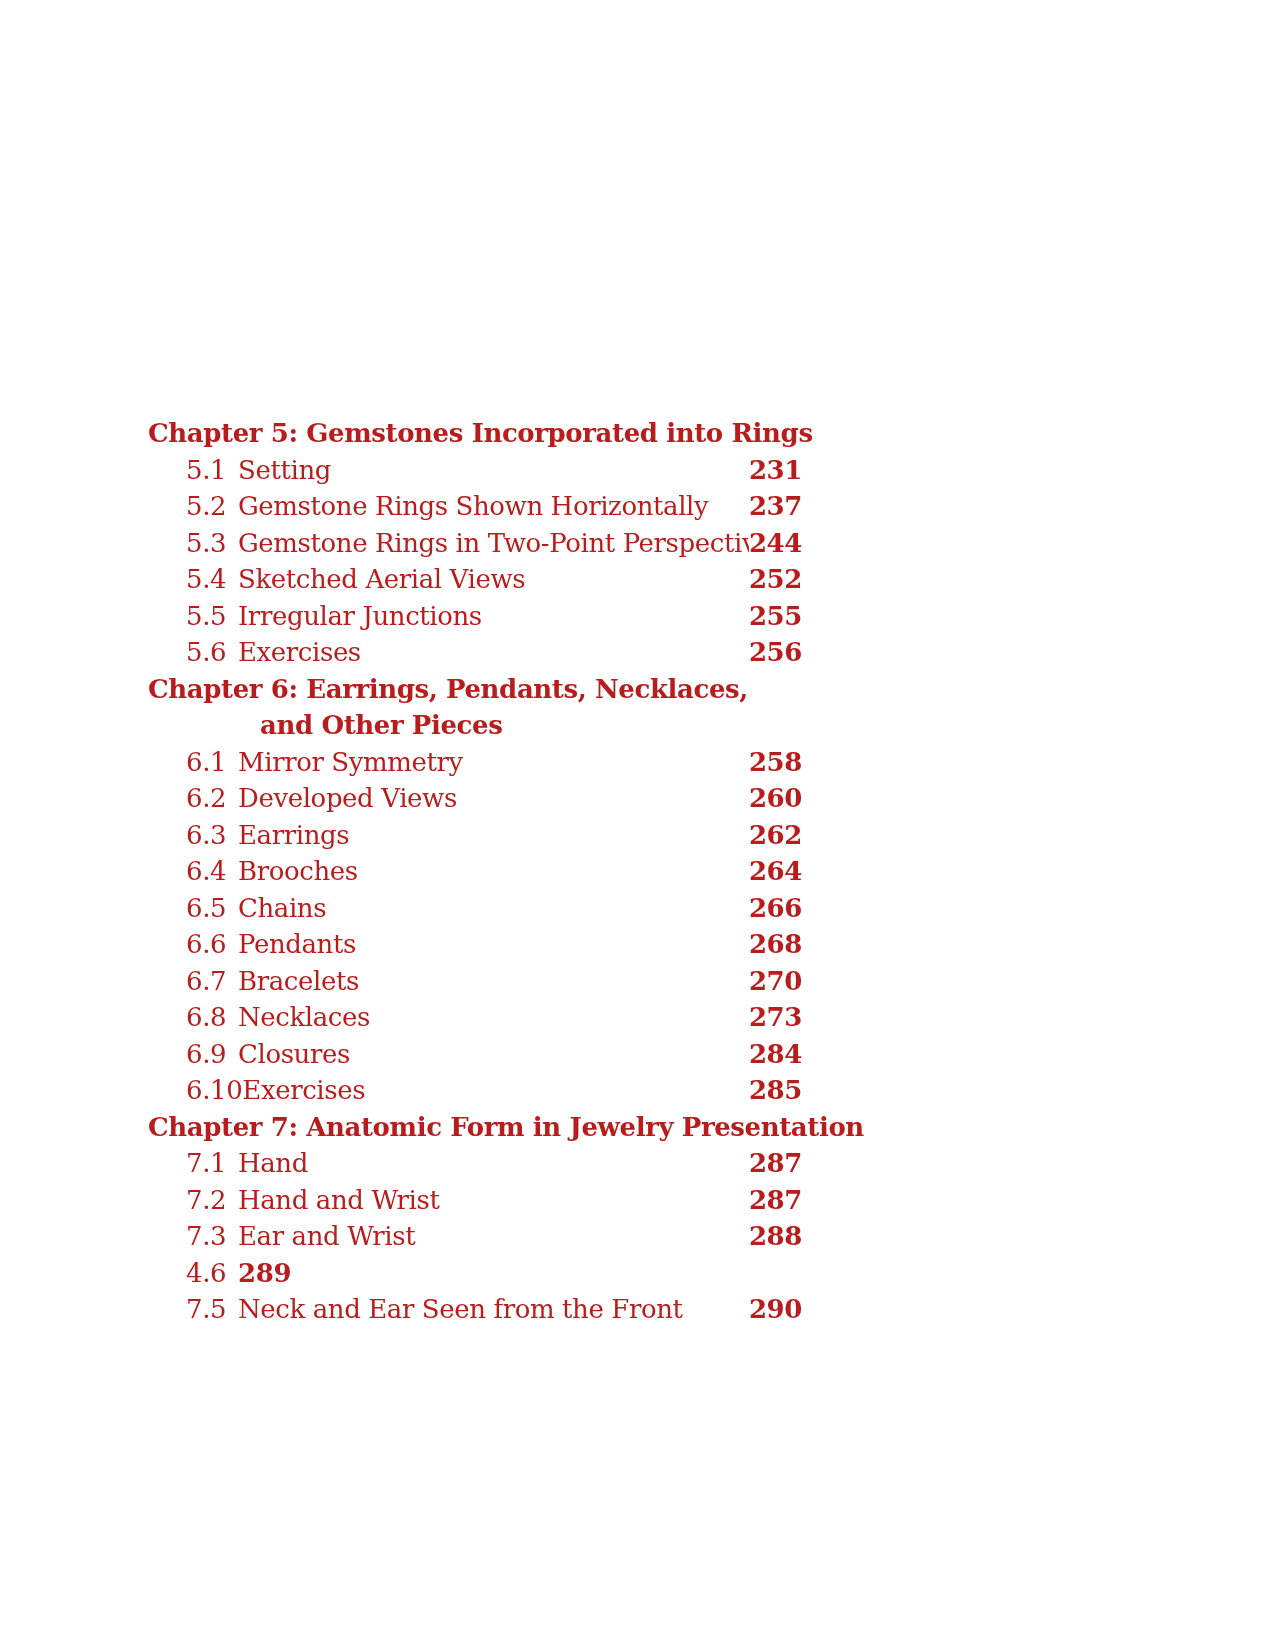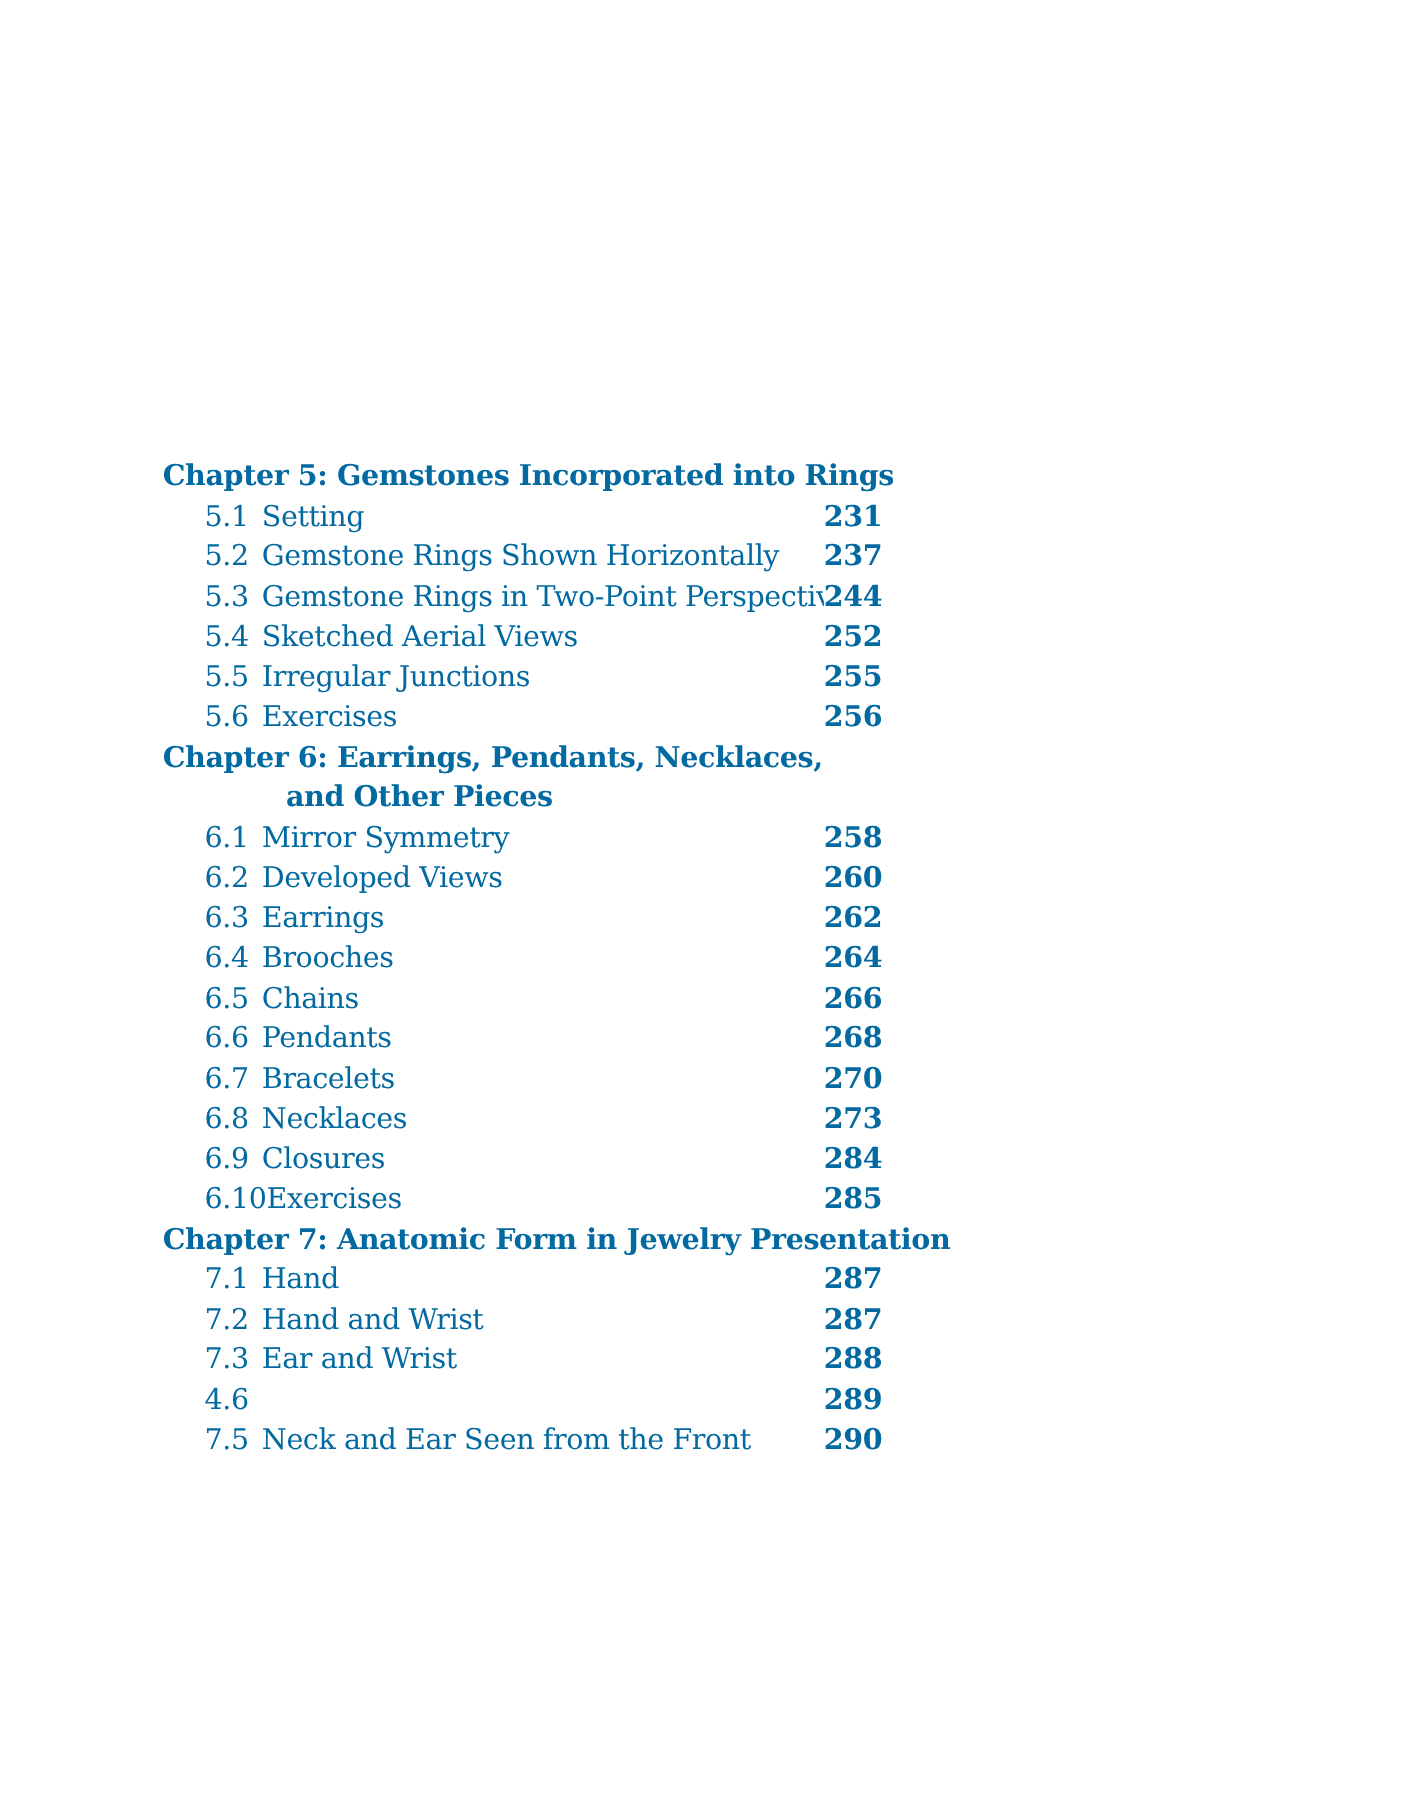--- a/index.html
+++ b/index.html
@@ -1,40 +1,40 @@
 <!DOCTYPE html>
 <html><head>
 <meta charset="utf-8">
 <style>
   html, body { margin: 0; padding: 0; }
   .page {
     position: relative;
     width: 1275px;
     height: 1320px;
     background: #ffffff;
-    color: #0369a1;
+    color: #b91c1c;
     font-family: "DejaVu Serif", serif;
     overflow: hidden;
   }
   .toc {
     position: absolute;
     left: 148px;
     top: 415px;
     width: 654px;
   }
   .line {
     height: 36.5px;
     line-height: 36.5px;
     font-size: 26px;
     letter-spacing: -0.4px;
     white-space: nowrap;
   }
   .heading { font-weight: bold; }
   .heading.cont { padding-left: 112px; }
-  .entry { display: flex; padding-left: 38px; justify-content: space-between; }
+  .entry { display: flex; padding-left: 38px; }
   .entry .num { flex: 0 0 52px; }
   .entry .title { flex: 1 1 auto; overflow: hidden; }
   .entry .pg { flex: 0 0 auto; text-align: right; font-weight: bold; }
   .back { display: flex; }
   .back .title { flex: 1 1 auto; font-style: italic; }
   .back .pg { flex: 0 0 auto; text-align: left; }
 </style>
 </head>
 <body>
 

